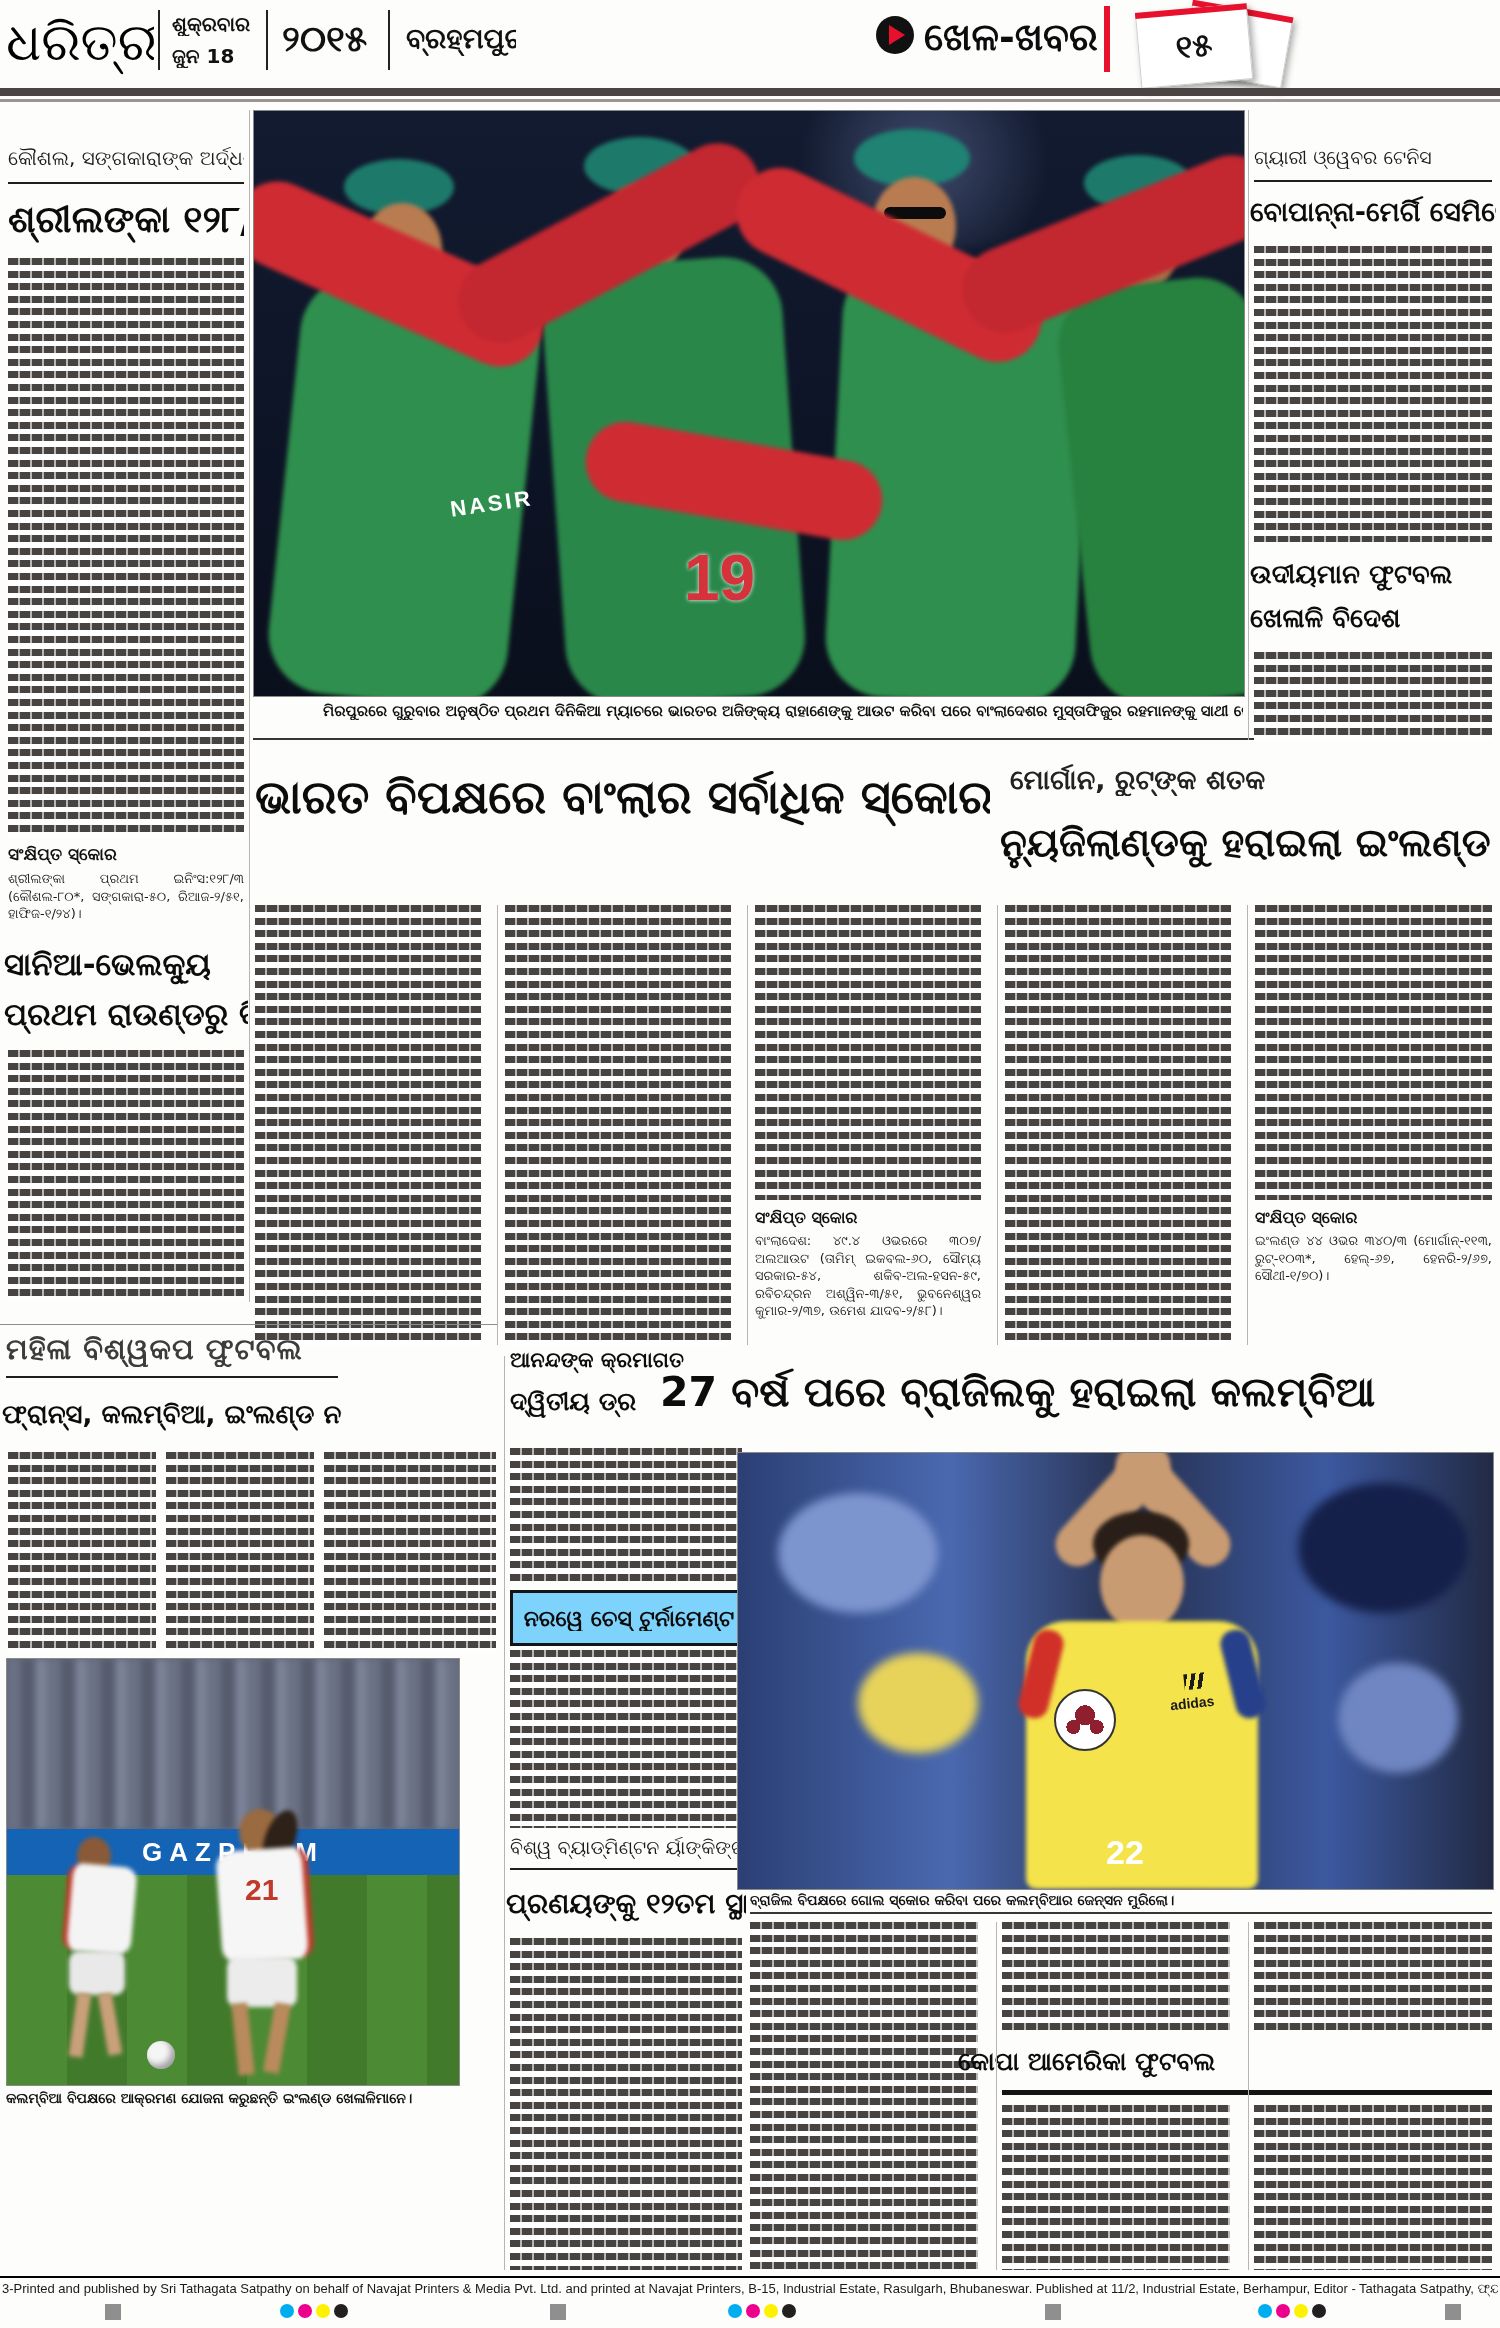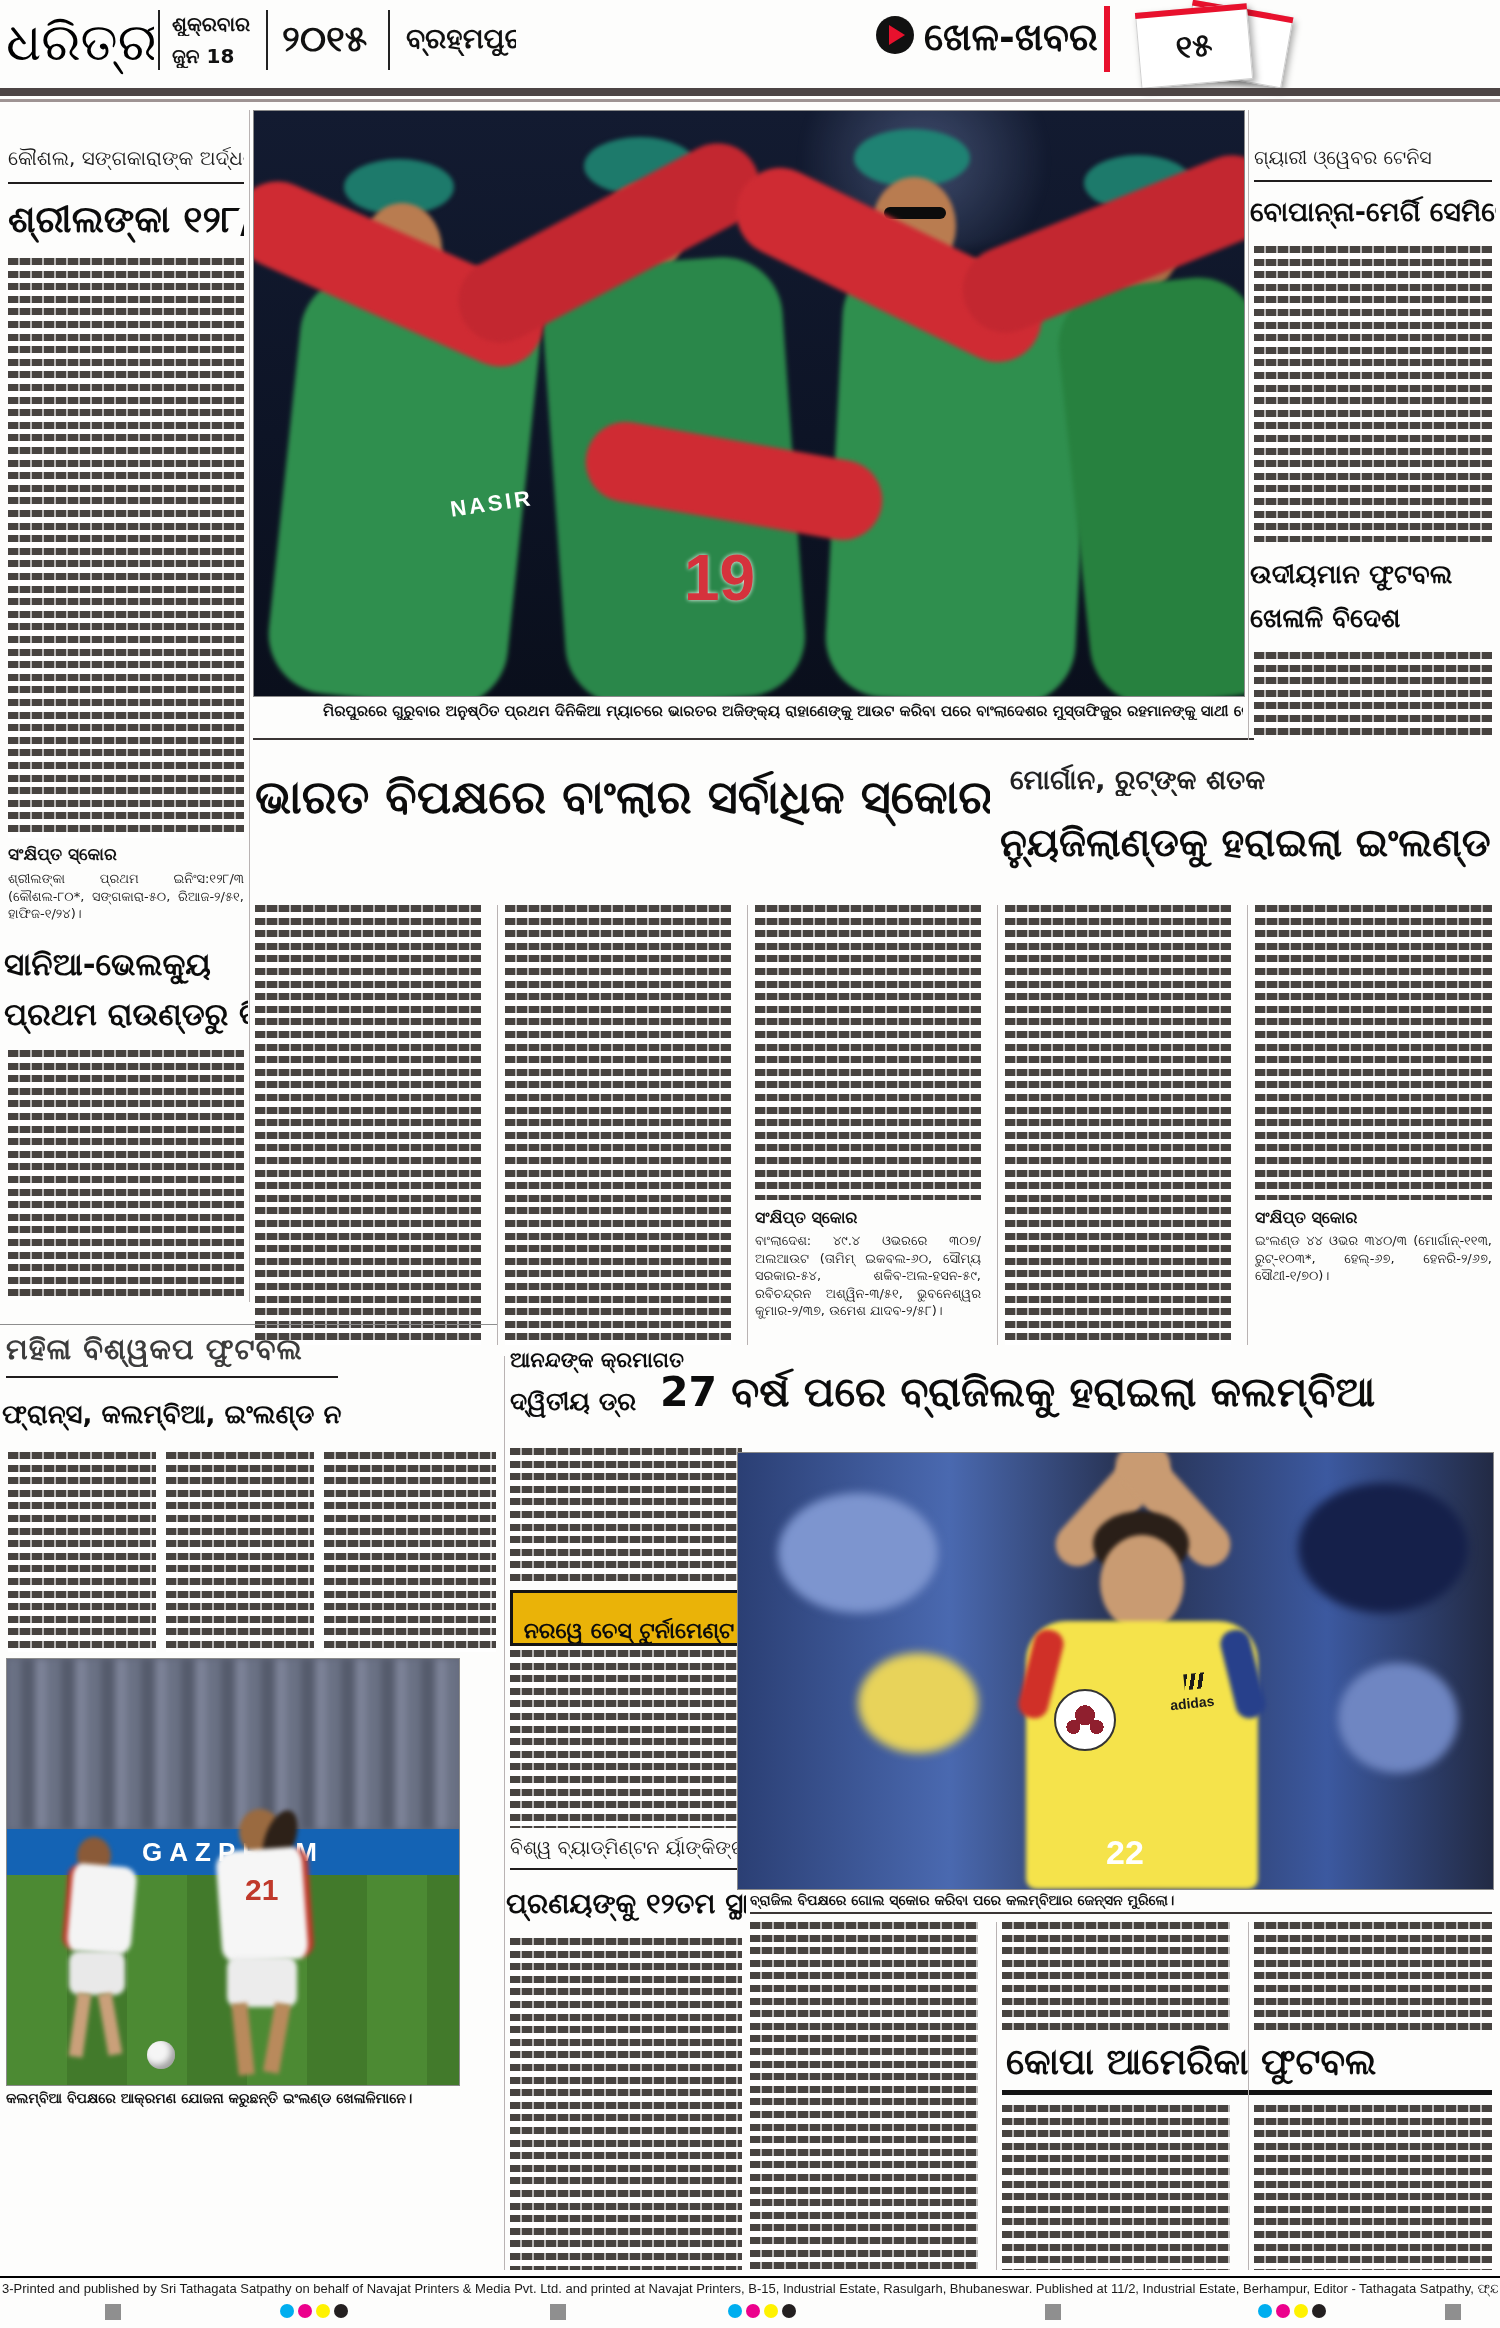--- a/index.html
+++ b/index.html
@@ -22,21 +22,21 @@
   .blob{position:absolute;border-radius:50%}
   .soft{filter:blur(5px)}
   .soft2{filter:blur(2px)}
   
   .mast{font-weight:normal;font-family:"DejaVu Serif",serif;color:#000}
   .playwrap{width:38px;height:38px;border-radius:50%;background:#111;position:relative}
   .playtri{position:absolute;left:13px;top:9px;width:0;height:0;
            border-left:16px solid #e8112d;border-top:10px solid transparent;border-bottom:10px solid transparent}
   .pg{position:absolute;background:#fff;border:1px solid #cfcfcf;box-shadow:3px 4px 7px rgba(0,0,0,.35)}
   .pgred{position:absolute;top:-1px;left:-1px;right:-1px;height:6px;background:#e8112d}
-  .boxhead{border:3px solid #141414;display:flex;align-items:flex-end;justify-content:center;background:#eab308}
+  .boxhead{border:3px solid #141414;display:flex;align-items:center;justify-content:center;background:#7dd3fc}
   .dot{width:14px;height:14px;border-radius:50%;display:inline-block;margin-right:4px;vertical-align:top}
   .sq{width:16px;height:16px;background:#8f8f8f;position:absolute}
   .underl{background:#201d1d;height:2px;position:absolute}
 </style>
 </head>
 <body>
 
 <div class="a mast nw" style="left:6px;top:2px;width:148px;height:80px;font-size:52px;line-height:80px">ଧରିତ୍ରୀ</div>
 <div class="a" style="left:158px;top:10px;width:2px;height:60px;background:#222"></div>
 <div class="a nw" style="left:172px;top:12px;width:90px;font-size:20px;font-weight:bold">ଶୁକ୍ରବାର</div>
@@ -201,21 +201,21 @@
   <div class="a" style="left:432px;top:242px;font-size:14px;font-weight:bold;color:#1a1a1a;font-family:'Liberation Sans',sans-serif;transform:rotate(-6deg)">adidas</div>
   <div class="a" style="left:446px;top:220px;width:26px;height:16px;background:linear-gradient(105deg,#1a1a1a 0 4px,transparent 4px 8px,#1a1a1a 8px 12px,transparent 12px 16px,#1a1a1a 16px 20px,transparent 20px);transform:rotate(-6deg)"></div>
   <div class="a" style="left:368px;top:380px;font-size:34px;font-weight:bold;color:#fff;font-family:'Liberation Sans',sans-serif">22</div>
 </div>
 <div class="a cap nw ctr" style="left:750px;top:1892px;width:742px;font-size:14px">ବ୍ରାଜିଲ ବିପକ୍ଷରେ ଗୋଲ ସ୍କୋର କରିବା ପରେ କଲମ୍ବିଆର ଜେନ୍ସନ ମୁରିଲୋ।</div>
 <div class="a hr" style="left:750px;top:1912px;width:742px;height:2px"></div>
 
 <div class="a tx" style="left:750px;top:1922px;width:228px;height:348px"></div>
 <div class="a tx" style="left:1002px;top:1922px;width:228px;height:108px"></div>
 <div class="a tx" style="left:1254px;top:1922px;width:238px;height:108px"></div>
-<div class="a hl ctr nw" style="left:1006px;top:2038px;width:490px;font-size:36px;line-height:48px">କୋପା ଆମେରିକା ଫୁଟବଲ</div>
+<div class="a hl ctr nw" style="left:958px;top:2038px;width:490px;font-size:25px;line-height:48px">କୋପା ଆମେରିକା ଫୁଟବଲ</div>
 <div class="a" style="left:1002px;top:2090px;width:490px;height:5px;background:#141414"></div>
 <div class="a tx" style="left:1002px;top:2105px;width:228px;height:165px"></div>
 <div class="a tx" style="left:1254px;top:2105px;width:238px;height:165px"></div>
 <div class="a vr" style="left:996px;top:1922px;height:348px"></div>
 <div class="a vr" style="left:1248px;top:1922px;height:348px"></div>
 
 <div class="a" style="left:0;top:2276px;width:1500px;height:2px;background:#000"></div>
 <div class="a nw" style="left:2px;top:2281px;width:1496px;font-size:13px;color:#1a1a1a;font-family:'Liberation Sans',sans-serif">3-Printed and published by Sri Tathagata Satpathy on behalf of Navajat Printers &amp; Media Pvt. Ltd. and printed at Navajat Printers, B-15, Industrial Estate, Rasulgarh, Bhubaneswar. Published at 11/2, Industrial Estate, Berhampur, Editor - Tathagata Satpathy, ଫ୍ୟାକ୍ସ- ୦୬୮୦ ୨୨୦୨୮</div>
 <div class="sq" style="left:105px;top:2304px"></div>
 <div class="a" style="left:280px;top:2304px">

